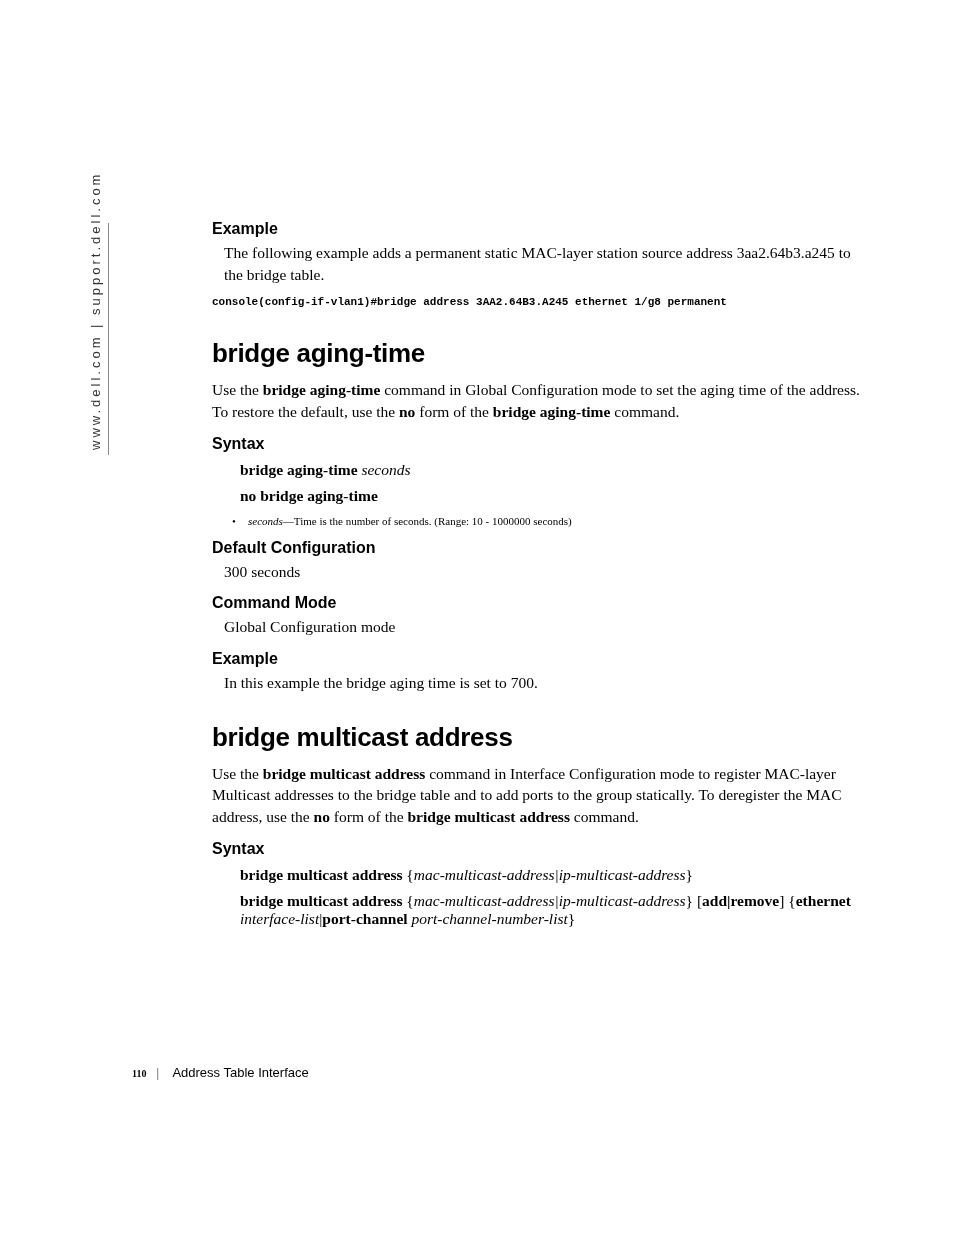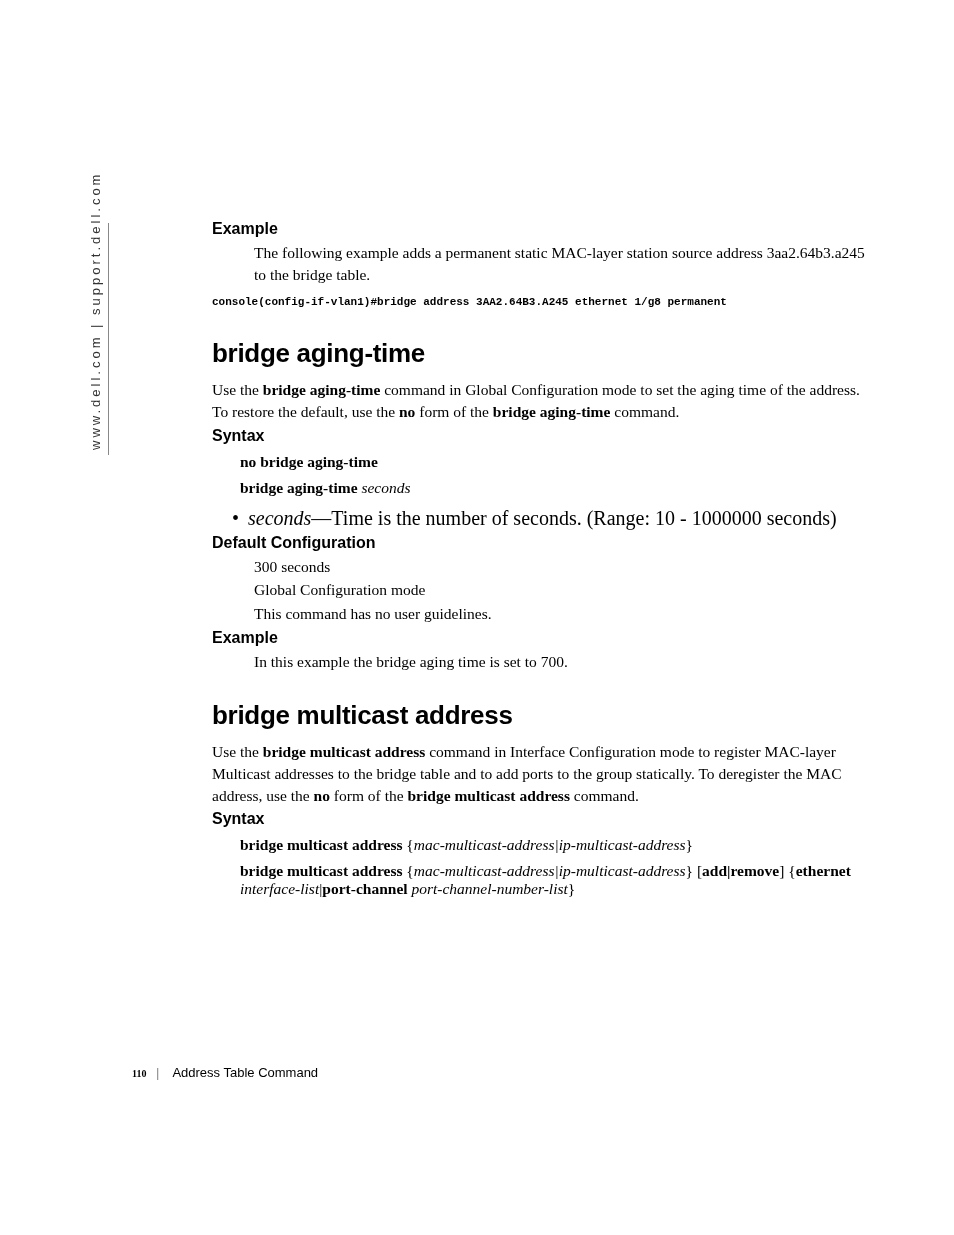--- a/index.html
+++ b/index.html
@@ -35,28 +35,28 @@
   .content {
     position: absolute;
     left: 212px;
     top: 220px;
     width: 660px;
   }
   .subhead {
     font-family: Arial, Helvetica, sans-serif;
     font-weight: bold;
     font-size: 16px;
-    margin-top: 4px;
+    margin-top: 12px;
     margin-bottom: 4px;
     color: #000;
   }
   .body-text {
     font-size: 15.5px;
     line-height: 1.4;
-    margin-left: 42px;
+    margin-left: 12px;
     margin-top: 2px;
   }
   .code-block {
     font-family: 'Courier New', Courier, monospace;
     font-size: 11px;
     margin-top: 10px;
     margin-bottom: 10px;
     line-height: 1.35;
     font-weight: bold;
   }
@@ -74,21 +74,21 @@
     line-height: 1.4;
   }
   .syntax-line {
     margin-left: 28px;
     font-size: 15.5px;
     margin-top: 8px;
     margin-bottom: 8px;
   }
   .bullet-line {
     margin-left: 20px;
-    font-size: 20px;
+    font-size: 11px;
     margin-top: 10px;
   }
   .bullet-dot {
     display: inline-block;
     width: 16px;
   }
   .bold { font-weight: bold; }
   .ital { font-style: italic; }
   .footer {
     position: absolute;
@@ -121,35 +121,35 @@
   <div class="body-text">The following example adds a permanent static MAC-layer station source address 3aa2.64b3.a245 to the bridge table.</div>
   <div class="code-block">console(config-if-vlan1)#bridge address 3AA2.64B3.A245 ethernet 1/g8 permanent</div>
 
   <h2 class="section">bridge aging-time</h2>
   <div class="intro">
     <span>Use the </span><span class="bold">bridge aging-time</span><span> command in Global Configuration mode to set the aging time of the address. To restore the default, use the </span><span class="bold">no</span><span> form of the </span><span class="bold">bridge aging-time</span><span> command.</span>
   </div>
 
   <div class="subhead">Syntax</div>
   <div class="syntax-line">
-    <span class="bold">no bridge aging-time</span>
+    <span class="bold">bridge aging-time </span><span class="ital">seconds</span>
   </div>
   <div class="syntax-line">
-    <span class="bold">bridge aging-time </span><span class="ital">seconds</span>
+    <span class="bold">no bridge aging-time</span>
   </div>
   <div class="bullet-line">
     <span class="bullet-dot">•</span><span class="ital">seconds</span><span>—Time is the number of seconds. (Range: 10 - 1000000 seconds)</span>
   </div>
 
   <div class="subhead">Default Configuration</div>
   <div class="body-text">300 seconds</div>
 
+  <div class="subhead">Command Mode</div>
   <div class="body-text">Global Configuration mode</div>
 
-  <div class="body-text">This command has no user guidelines.</div>
 
   <div class="subhead">Example</div>
   <div class="body-text">In this example the bridge aging time is set to 700.</div>
 
   <h2 class="section">bridge multicast address</h2>
   <div class="intro">
     <span>Use the </span><span class="bold">bridge multicast address</span><span> command in Interface Configuration mode to register MAC-layer Multicast addresses to the bridge table and to add ports to the group statically. To deregister the MAC address, use the </span><span class="bold">no</span><span> form of the </span><span class="bold">bridge multicast address</span><span> command.</span>
   </div>
 
   <div class="subhead">Syntax</div>
@@ -158,14 +158,14 @@
   </div>
   <div class="syntax-line">
     <span class="bold">bridge multicast address</span><span> {</span><span class="ital">mac-multicast-address|ip-multicast-address</span><span>} [</span><span class="bold">add|remove</span><span>] {</span><span class="bold">ethernet</span><span> </span><span class="ital">interface-list</span><span>|</span><span class="bold">port-channel</span><span> </span><span class="ital">port-channel-number-list</span><span>}</span>
   </div>
 
 </div>
 
 <div class="footer">
   <span class="pn">110</span>
   <span class="sep">|</span>
-  <span>Address Table Command</span>
+  <span>Address Table Interface</span>
 </div>
 
 </body></html>

